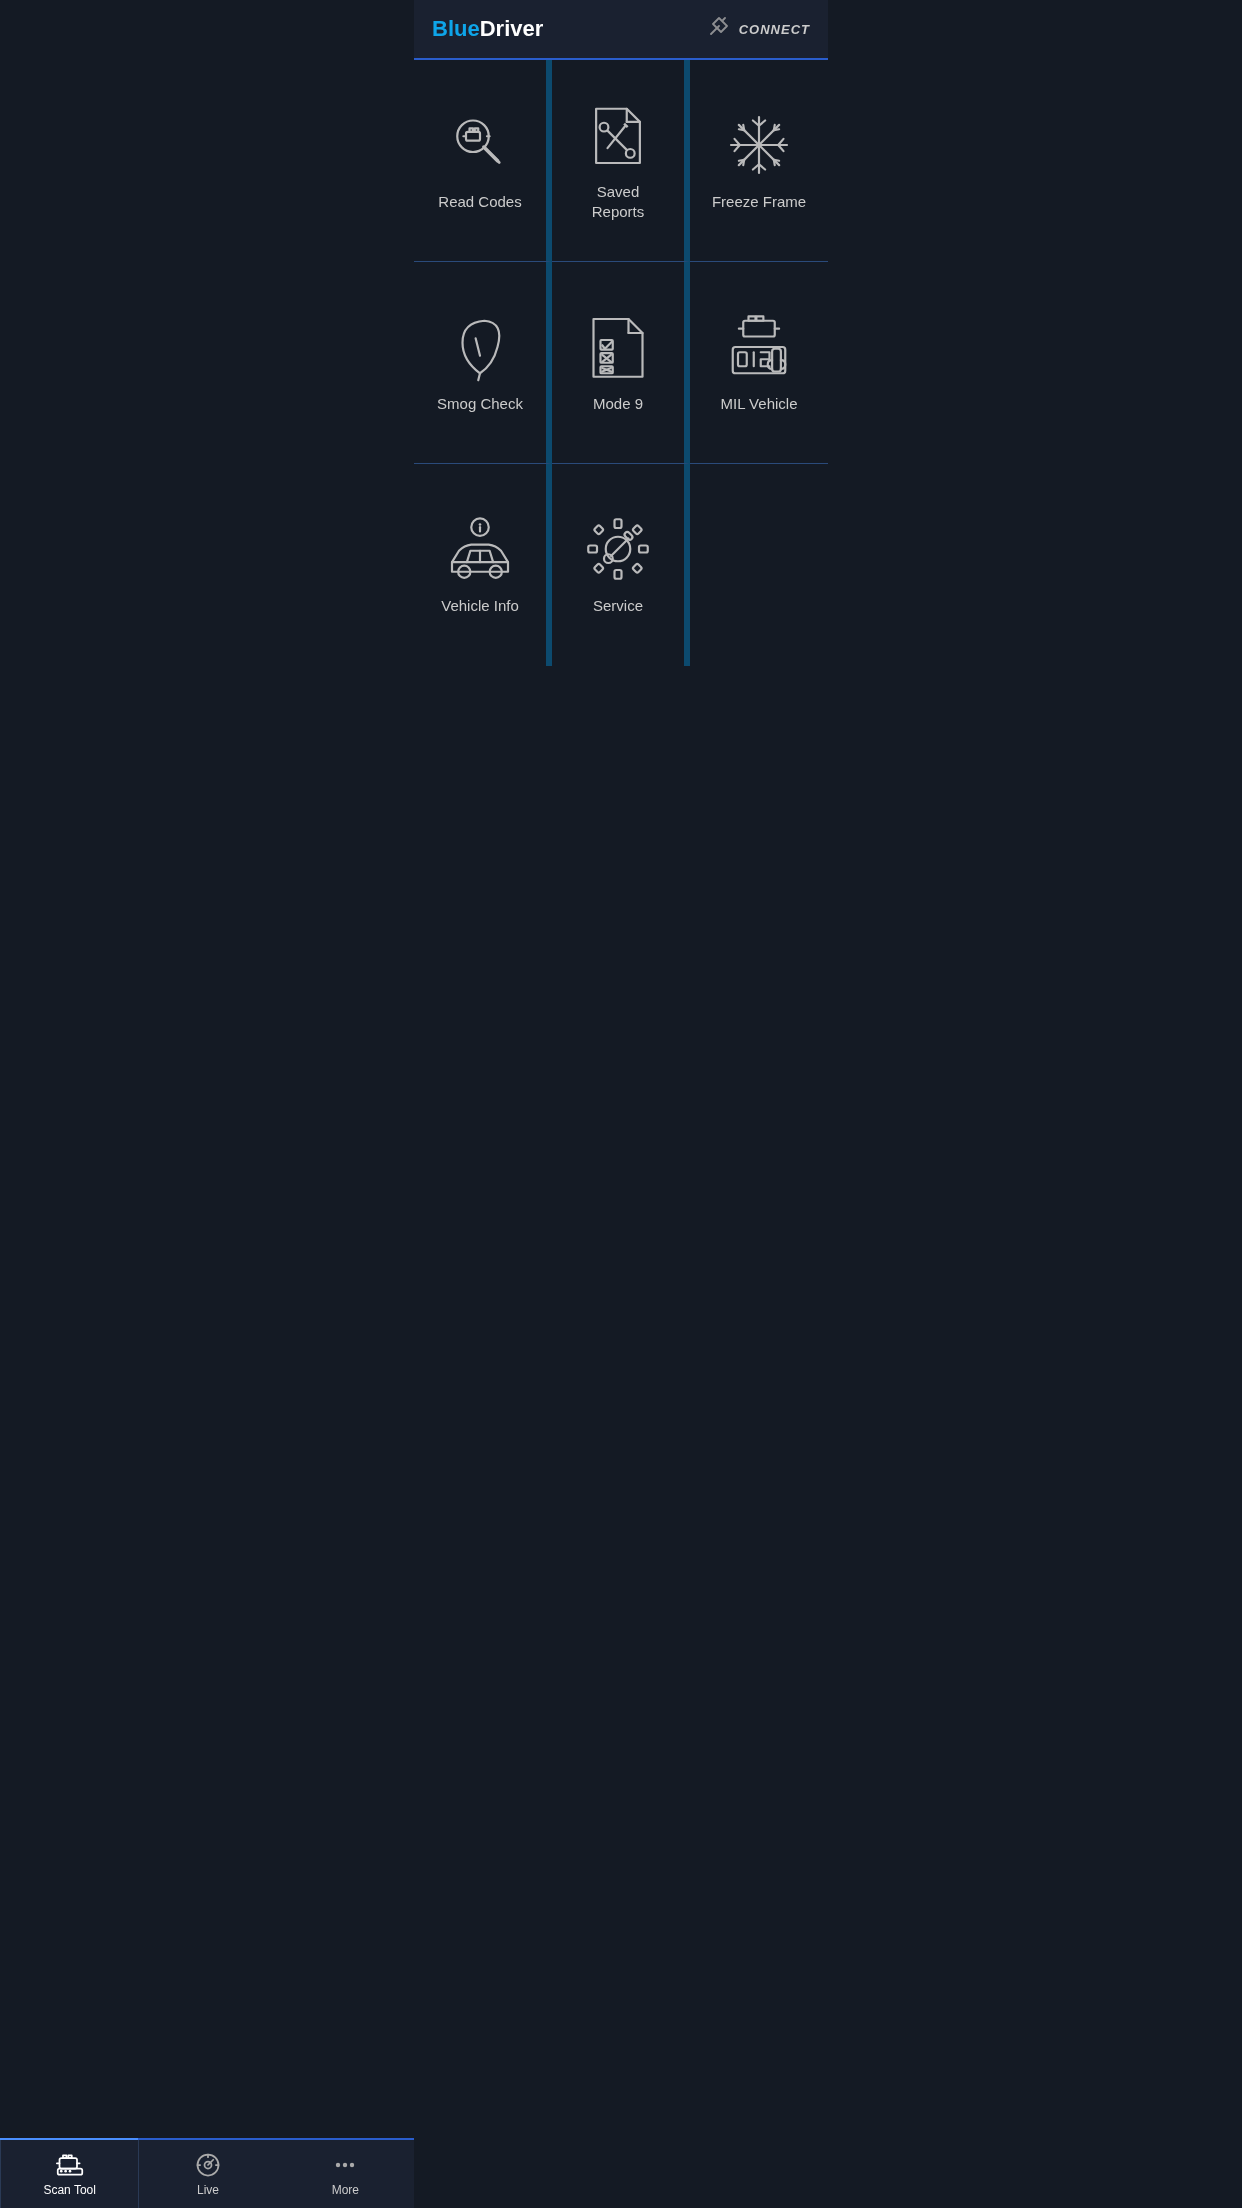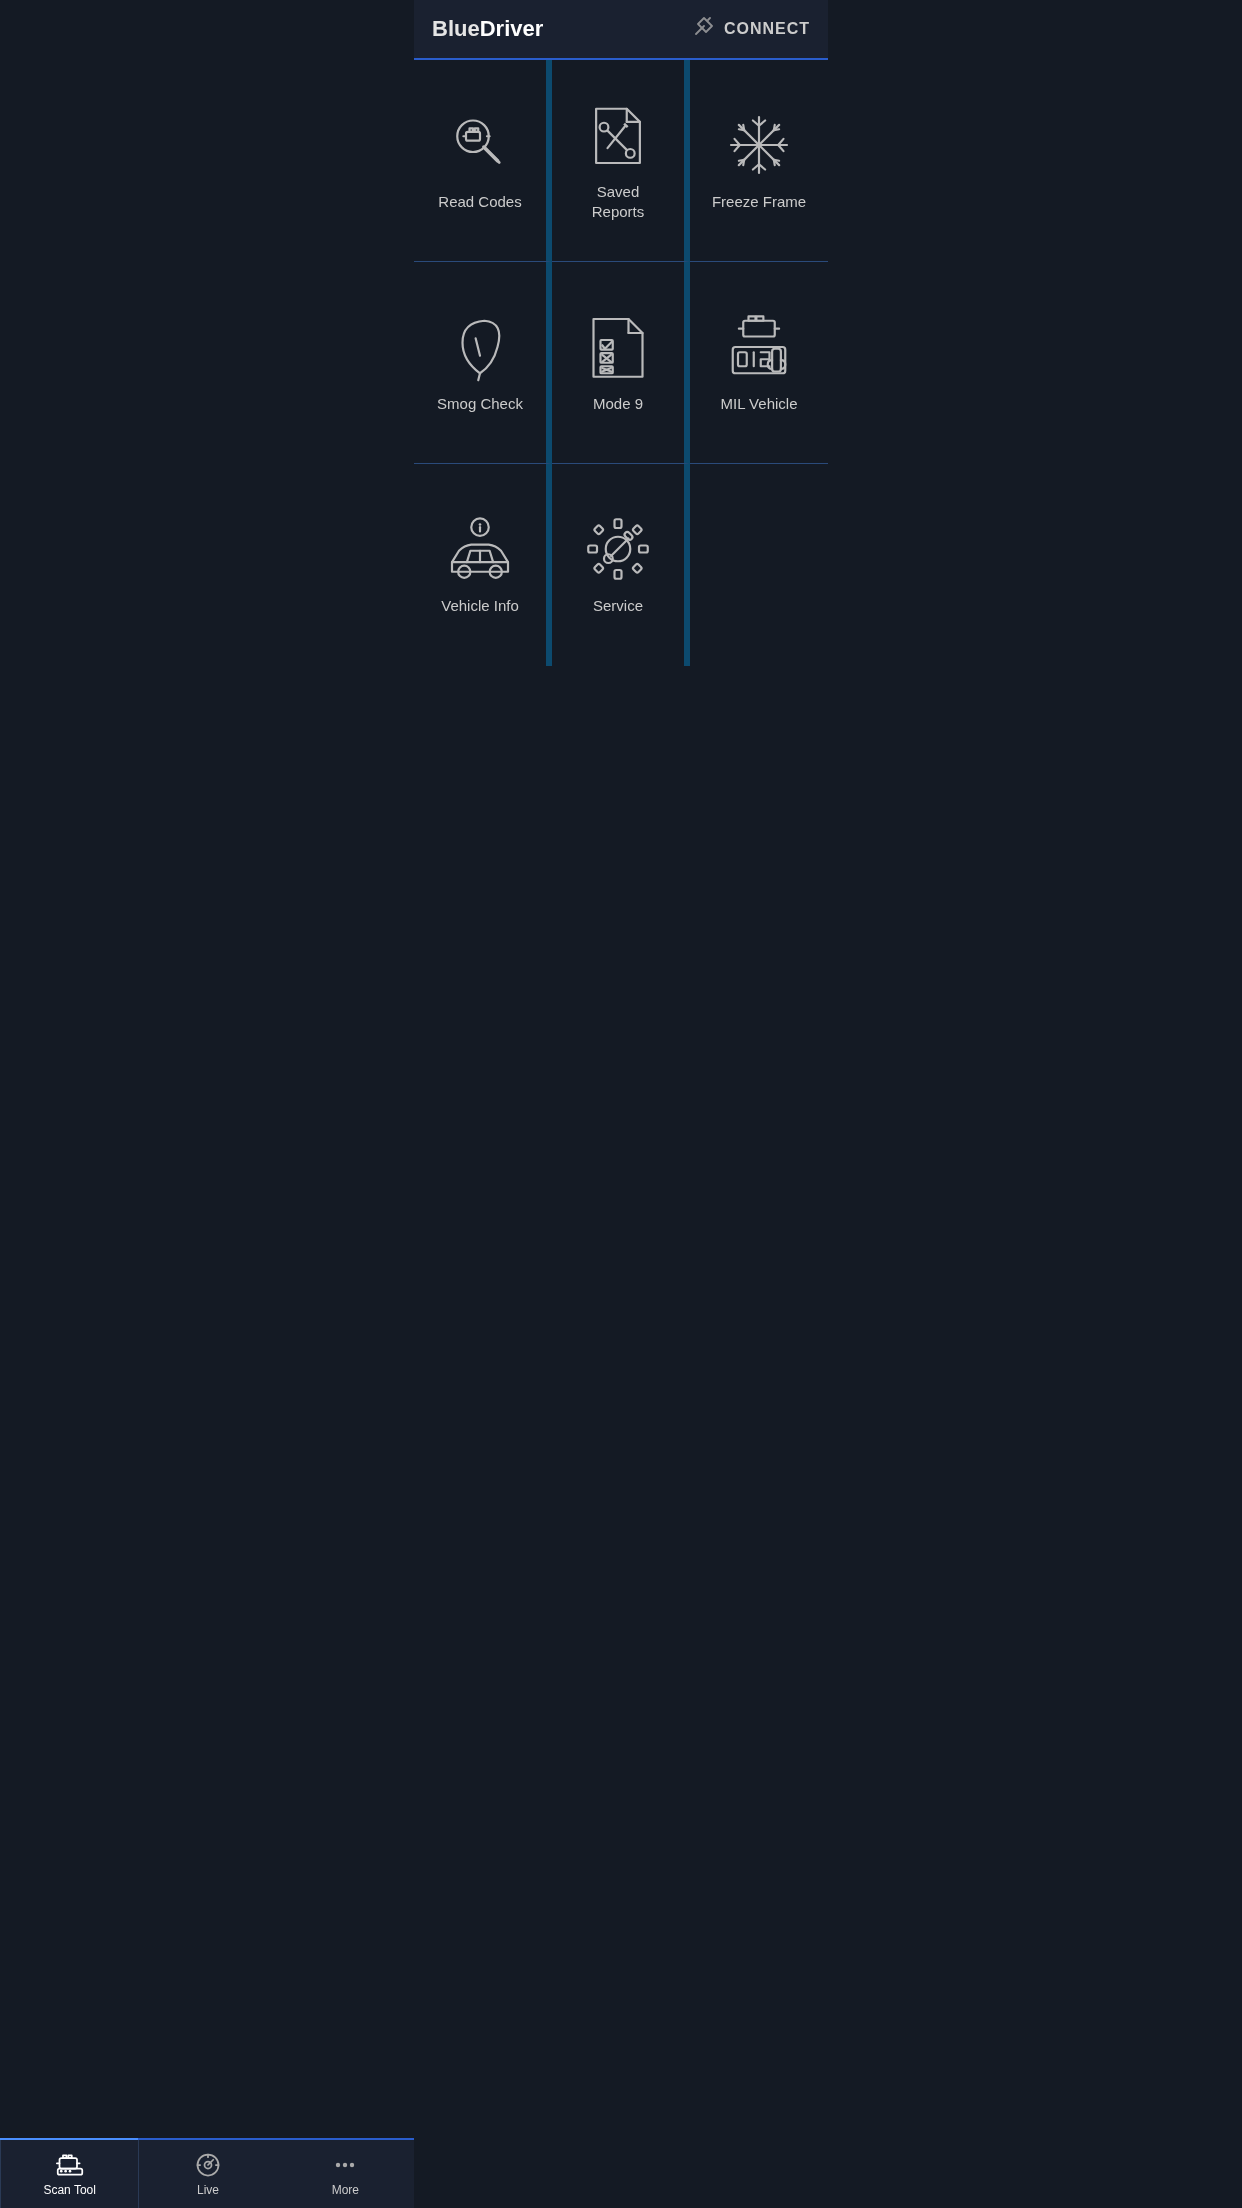--- a/index.html
+++ b/index.html
@@ -48,27 +48,28 @@
     }
 
     .flashlight-icon {
       color: #cccccc;
       font-size: 20px;
       opacity: 0.8;
     }
 
     .connect-btn {
       color: #aaaaaa;
-      font-size: 16px;
+      font-size: 13px;
       font-weight: 600;
       letter-spacing: 1px;
       cursor: pointer;
       background: none;
       border: none;
       color: #cccccc;
+      font-style: italic;
     }
 
     
     .grid {
       display: grid;
       grid-template-columns: repeat(3, 1fr);
       grid-template-rows: repeat(3, 1fr);
       flex: 1;
       height: calc(736px - 60px - 70px);
     }
@@ -162,21 +163,21 @@
       height: 2px;
       background: #4a8fff;
     }
   </style>
 </head>
 <body>
 
 <div class="header">
   <div class="logo">
     <span class="logo-blue">
-      <span style="color:#e5e5e5;">Blue</span><span>Driver</span>
+      <span style="color:#0ea5e9;">Blue</span><span>Driver</span>
     </span>
   </div>
   <div class="header-right">
 
     <span class="flashlight-icon">
       <svg width="22" height="22" viewBox="0 0 22 22" fill="none" stroke="#aaaaaa" stroke-width="1.8" stroke-linecap="round" stroke-linejoin="round">
         <line x1="4" y1="18" x2="12" y2="10"></line>
         <polygon points="12,2 20,10 14,16 6,8" fill="none"></polygon>
         <line x1="16" y1="4" x2="18" y2="2"></line>
       </svg>

